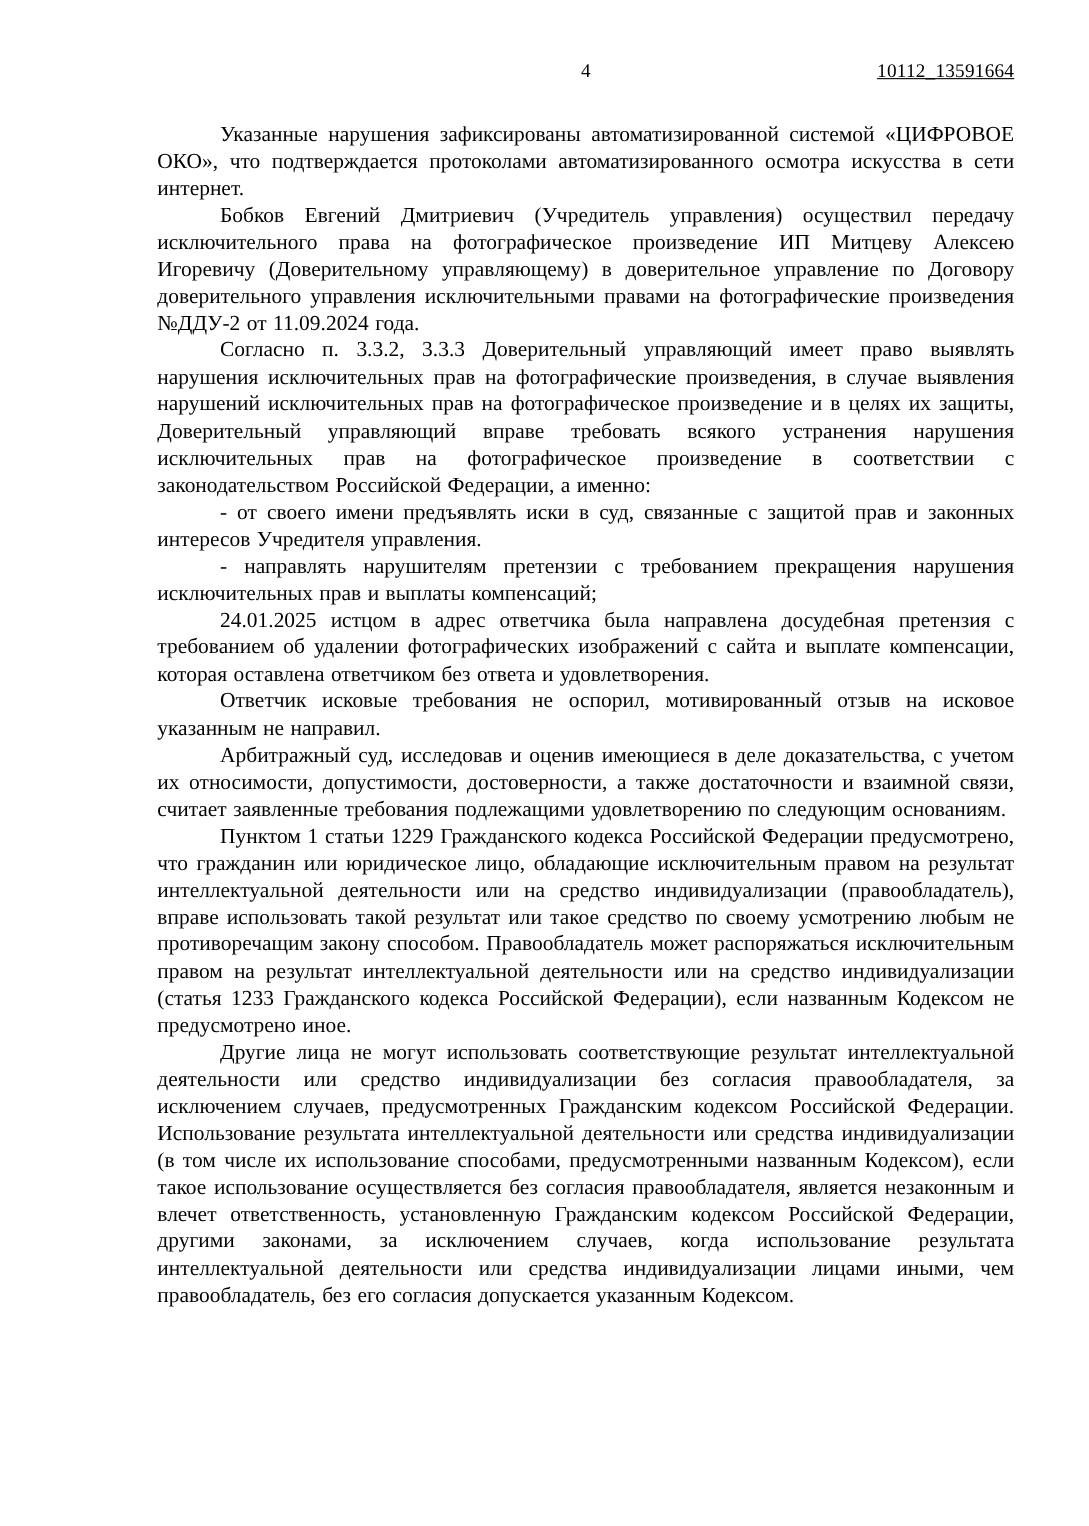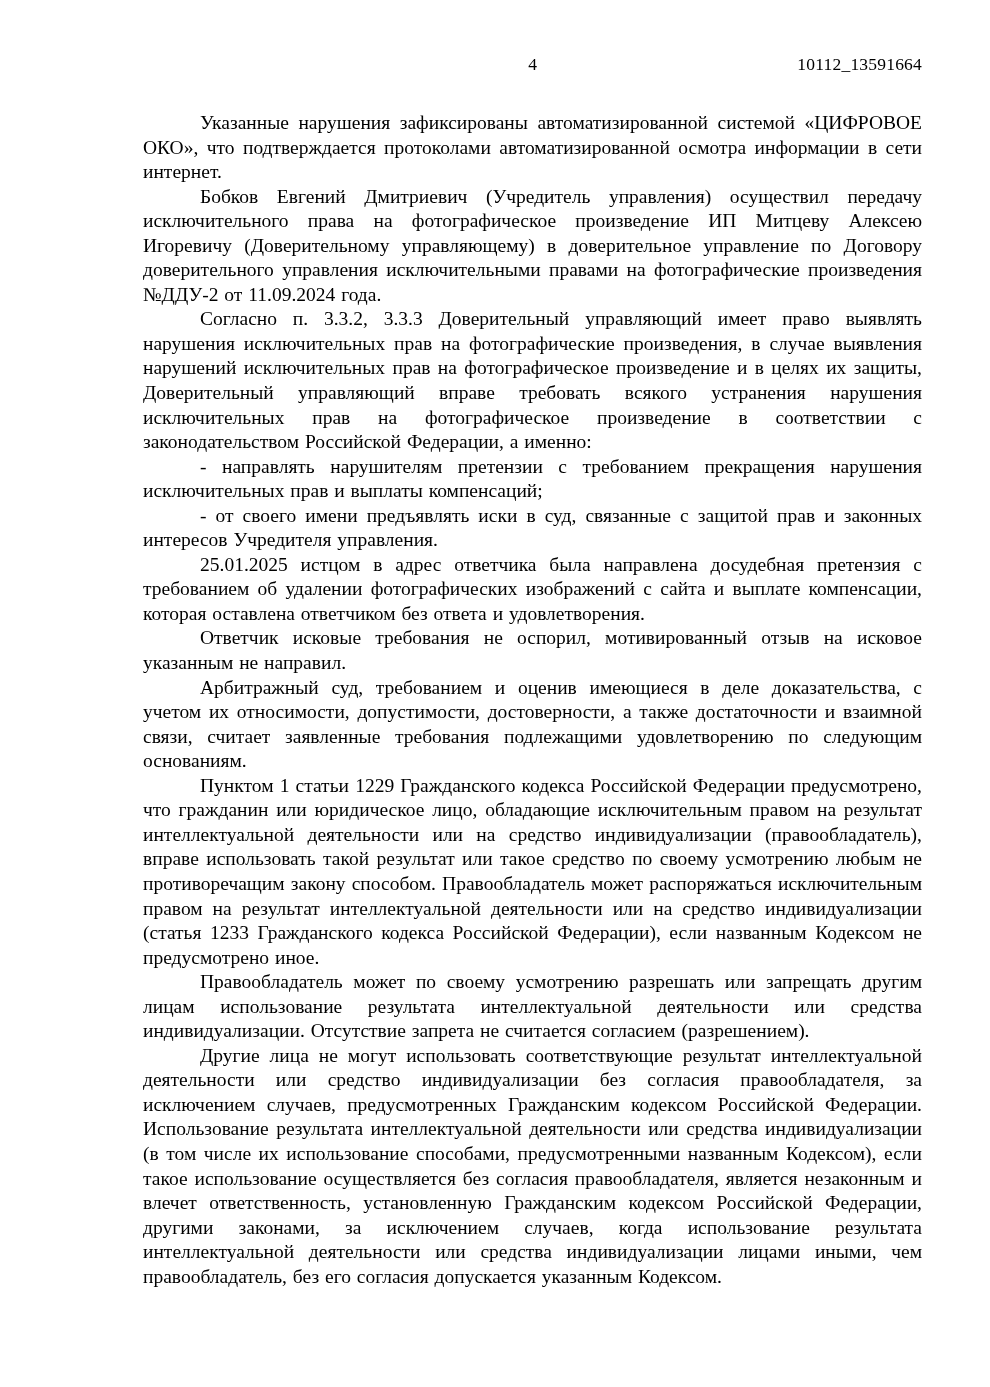--- a/index.html
+++ b/index.html
@@ -35,20 +35,21 @@
     left: 0;
     top: 0;
     width: 100%;
     text-align: center;
   }
   .doc-id {
     position: absolute;
     right: 0;
     top: 0;
     letter-spacing: 0.2px;
+    text-decoration: underline;
   }
   .doc-body {
     position: absolute;
     top: 111px;
     left: 143px;
     width: 779px;
     font-size: 19.5px;
     line-height: 24.55px;
     text-align: justify;
     word-spacing: 1px;
@@ -63,26 +64,25 @@
 <body>
 
 <div class="page">
 
   <div class="header">
     <span class="page-num">4</span>
     <span class="doc-id">10112_13591664</span>
   </div>
 
   <div class="doc-body">
-    <p>Указанные нарушения зафиксированы автоматизированной системой «ЦИФРОВОЕ ОКО», что подтверждается протоколами автоматизированной осмотра информации в сети интернет.</p>
+    <p>Указанные нарушения зафиксированы автоматизированной системой «ЦИФРОВОЕ ОКО», что подтверждается протоколами автоматизированного осмотра искусства в сети интернет.</p>
     <p>Бобков Евгений Дмитриевич (Учредитель управления) осуществил передачу исключительного права на фотографическое произведение ИП Митцеву Алексею Игоревичу (Доверительному управляющему) в доверительное управление по Договору доверительного управления исключительными правами на фотографические произведения №ДДУ-2 от 11.09.2024 года.</p>
     <p>Согласно п. 3.3.2, 3.3.3 Доверительный управляющий имеет право выявлять нарушения исключительных прав на фотографические произведения, в случае выявления нарушений исключительных прав на фотографическое произведение и в целях их защиты, Доверительный управляющий вправе требовать всякого устранения нарушения исключительных прав на фотографическое произведение в соответствии с законодательством Российской Федерации, а именно:</p>
+    <p>- от своего имени предъявлять иски в суд, связанные с защитой прав и законных интересов Учредителя управления.</p>
     <p>- направлять нарушителям претензии с требованием прекращения нарушения исключительных прав и выплаты компенсаций;</p>
-    <p>- от своего имени предъявлять иски в суд, связанные с защитой прав и законных интересов Учредителя управления.</p>
-    <p>25.01.2025 истцом в адрес ответчика была направлена досудебная претензия с требованием об удалении фотографических изображений с сайта и выплате компенсации, которая оставлена ответчиком без ответа и удовлетворения.</p>
+    <p>24.01.2025 истцом в адрес ответчика была направлена досудебная претензия с требованием об удалении фотографических изображений с сайта и выплате компенсации, которая оставлена ответчиком без ответа и удовлетворения.</p>
     <p>Ответчик исковые требования не оспорил, мотивированный отзыв на исковое указанным не направил.</p>
-    <p>Арбитражный суд, требованием и оценив имеющиеся в деле доказательства, с учетом их относимости, допустимости, достоверности, а также достаточности и взаимной связи, считает заявленные требования подлежащими удовлетворению по следующим основаниям.</p>
+    <p>Арбитражный суд, исследовав и оценив имеющиеся в деле доказательства, с учетом их относимости, допустимости, достоверности, а также достаточности и взаимной связи, считает заявленные требования подлежащими удовлетворению по следующим основаниям.</p>
     <p>Пунктом 1 статьи 1229 Гражданского кодекса Российской Федерации предусмотрено, что гражданин или юридическое лицо, обладающие исключительным правом на результат интеллектуальной деятельности или на средство индивидуализации (правообладатель), вправе использовать такой результат или такое средство по своему усмотрению любым не противоречащим закону способом. Правообладатель может распоряжаться исключительным правом на результат интеллектуальной деятельности или на средство индивидуализации (статья 1233 Гражданского кодекса Российской Федерации), если названным Кодексом не предусмотрено иное.</p>
-    <p>Правообладатель может по своему усмотрению разрешать или запрещать другим лицам использование результата интеллектуальной деятельности или средства индивидуализации. Отсутствие запрета не считается согласием (разрешением).</p>
     <p>Другие лица не могут использовать соответствующие результат интеллектуальной деятельности или средство индивидуализации без согласия правообладателя, за исключением случаев, предусмотренных Гражданским кодексом Российской Федерации. Использование результата интеллектуальной деятельности или средства индивидуализации (в том числе их использование способами, предусмотренными названным Кодексом), если такое использование осуществляется без согласия правообладателя, является незаконным и влечет ответственность, установленную Гражданским кодексом Российской Федерации, другими законами, за исключением случаев, когда использование результата интеллектуальной деятельности или средства индивидуализации лицами иными, чем правообладатель, без его согласия допускается указанным Кодексом.</p>
   </div>
 
 </div>
 
 </body></html>

